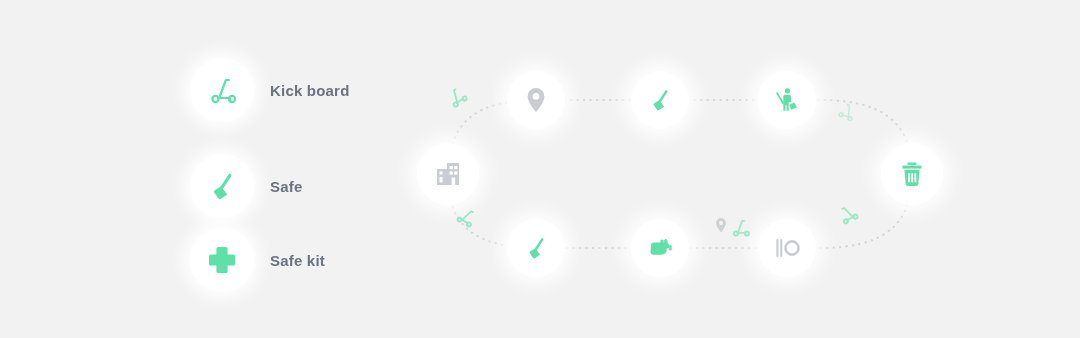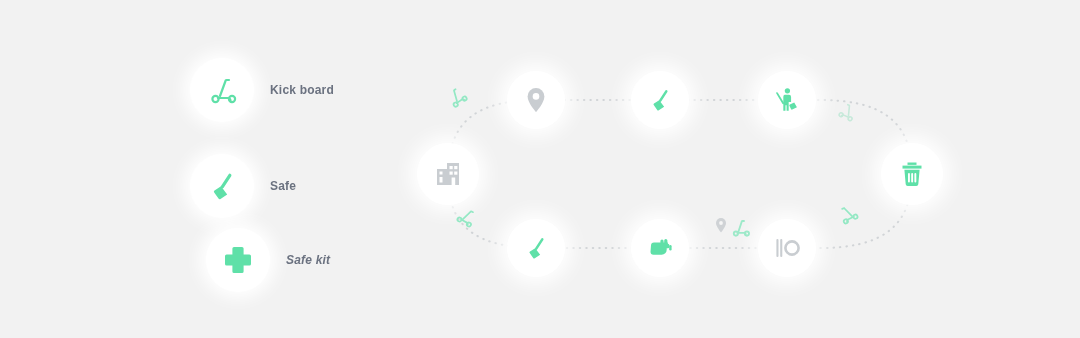--- a/index.html
+++ b/index.html
@@ -29,35 +29,35 @@
     width: 200px;
   }
   .legend-row {
     position: absolute;
     display: flex;
     align-items: center;
     gap: 16px;
   }
   .legend-row.r0 { top: 0px; left: 0; }
   .legend-row.r1 { top: 96px; left: 0; }
-  .legend-row.r2 { top: 170px; left: 16px; font-style: italic; }
+  .legend-row.r2 { top: 170px; left: 0; }
 
   .disc {
     width: 64px;
     height: 64px;
     border-radius: 50%;
     background: #ffffff;
     display: flex;
     align-items: center;
     justify-content: center;
     box-shadow: 0 0 16px 7px rgba(255,255,255,0.95);
     flex: none;
   }
   .legend-label {
-    font-size: 12px;
+    font-size: 15px;
     font-weight: bold;
     color: #6b7280;
     letter-spacing: 0.2px;
     white-space: nowrap;
   }
 
   .plus-sep {
     position: absolute;
     left: 24px;
     top: 126px;

